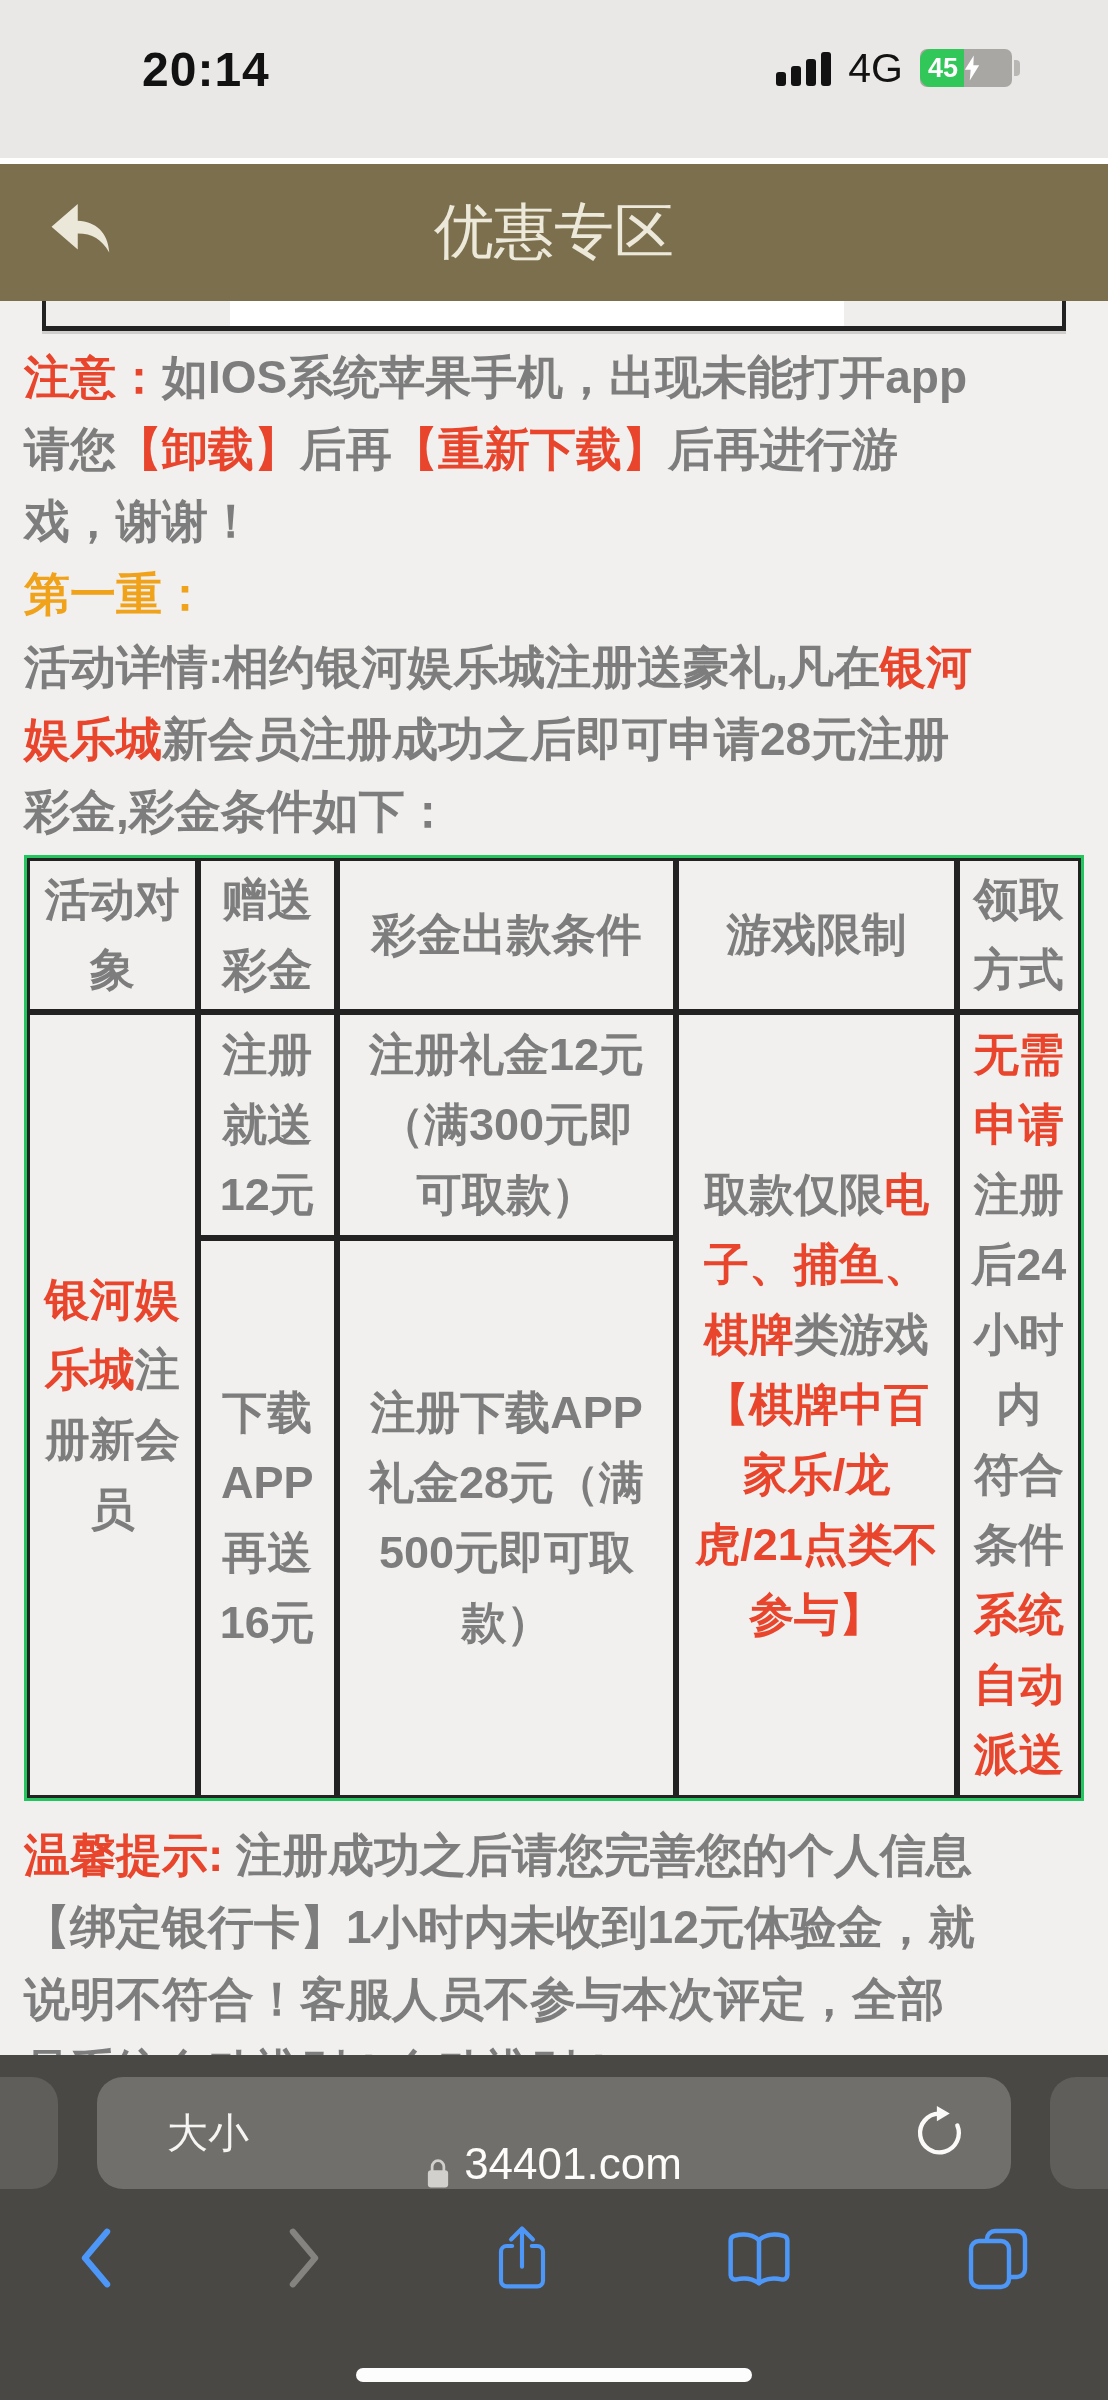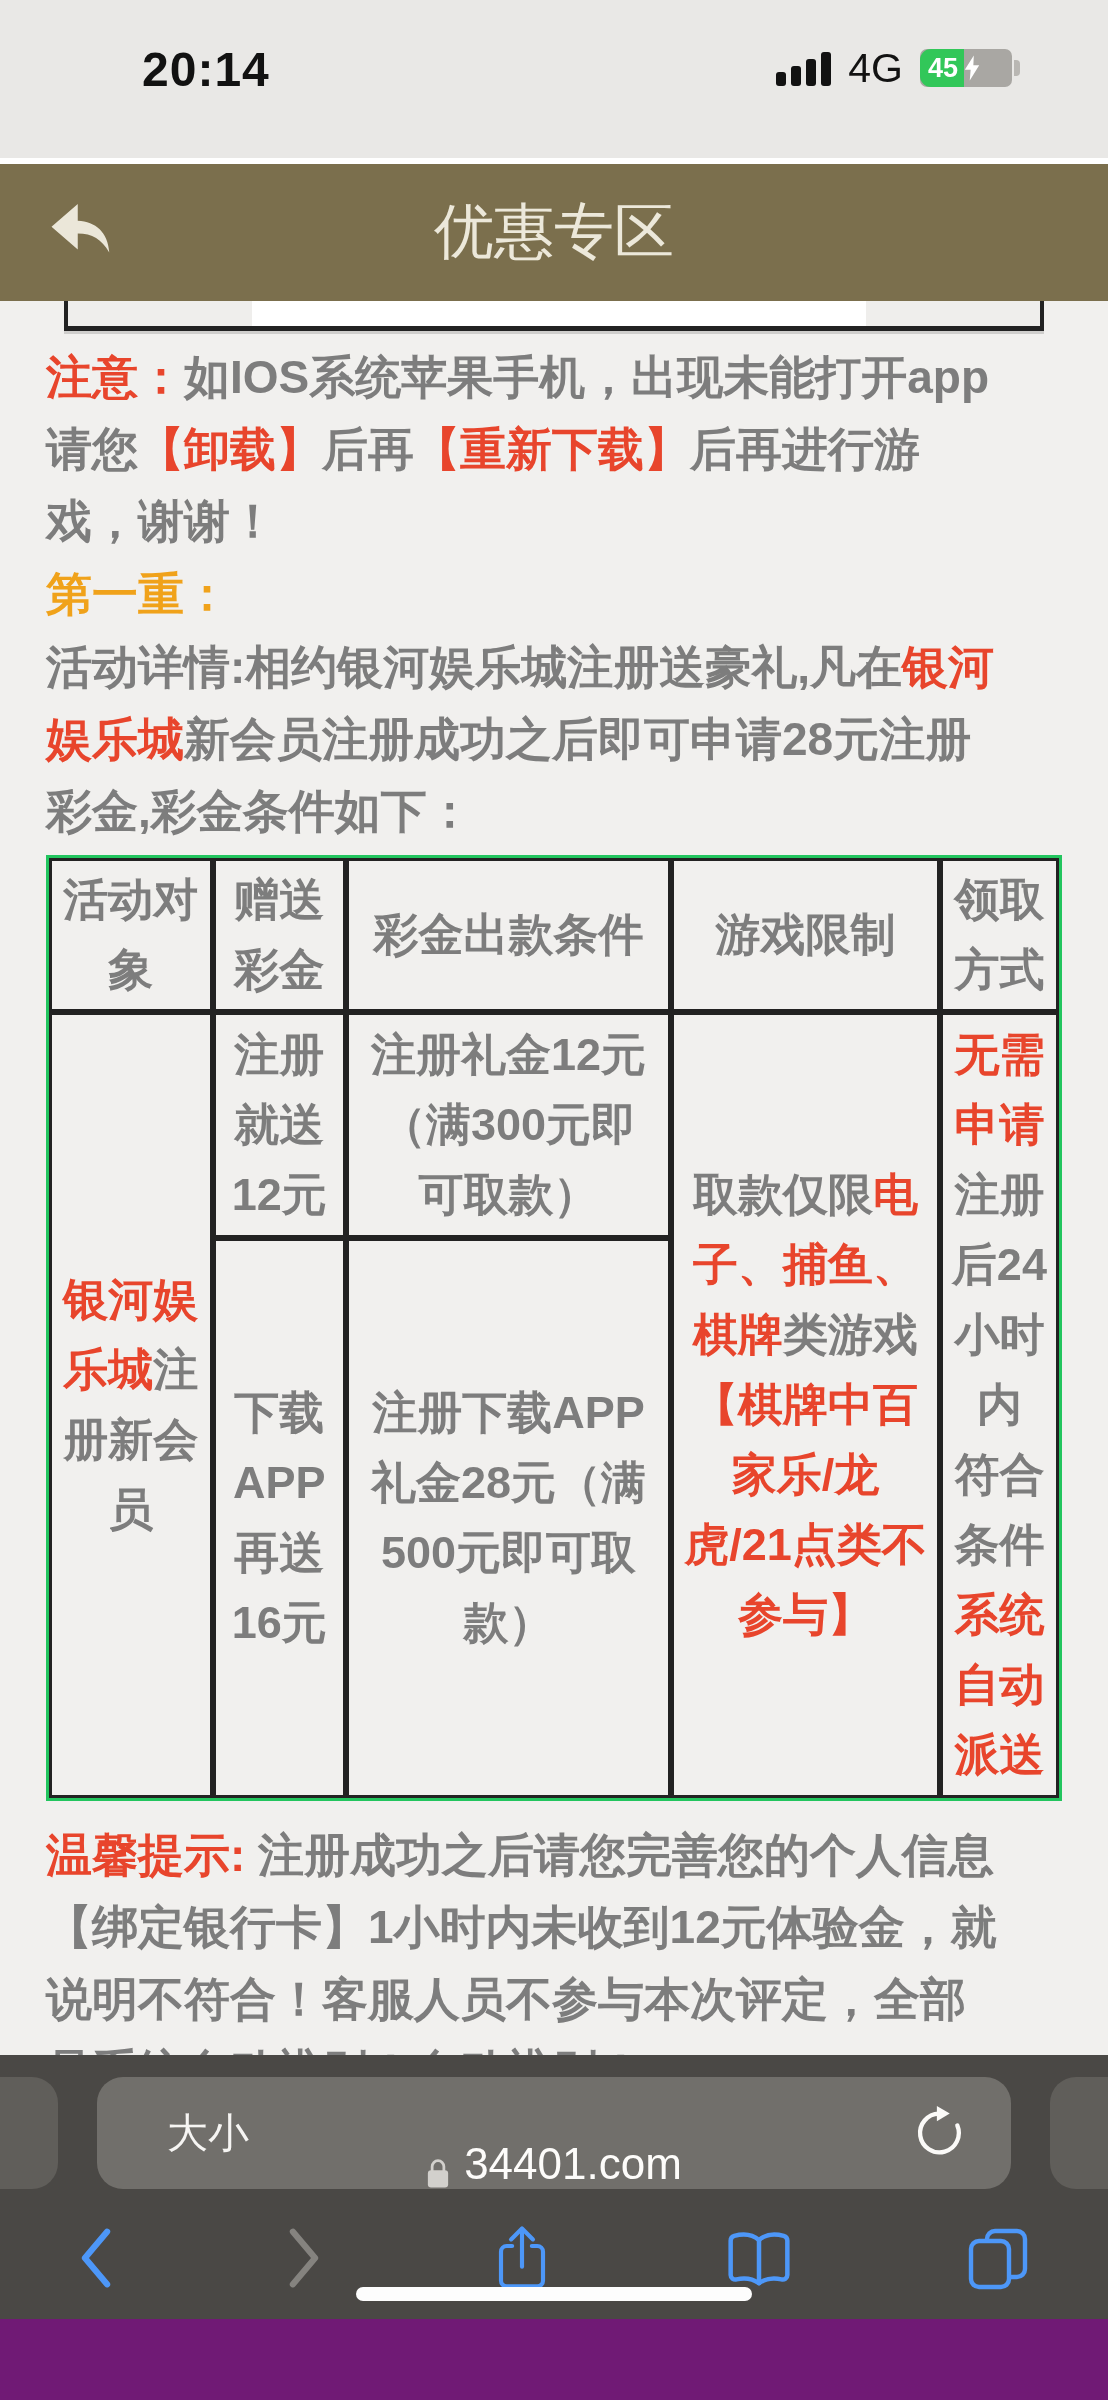--- a/index.html
+++ b/index.html
@@ -20,39 +20,39 @@
   .battery-bolt { position:absolute; left:43px; top:5px; }
   .battery-nub { position:absolute; right:-8px; top:11px; width:6px; height:16px; background:#b9b7b3; border-radius:0 4px 4px 0; }
 
   
   .page-top-line { position:absolute; top:158px; left:0; right:0; height:6px; background:#ffffff; }
   .nav-header { position:absolute; top:164px; left:0; right:0; height:137px; background:#7b6f4d; }
   .back-button { position:absolute; left:48px; top:34px; width:70px; height:68px; cursor:pointer; }
   .nav-title { position:absolute; inset:0; display:flex; align-items:center; justify-content:center; font-size:60px; font-weight:500; color:#ece8da; }
 
   
-  .content { position:absolute; top:301px; left:0; right:0; height:1754px; background:#f1f0ee; padding:0 46px; overflow:hidden; }
+  .content { position:absolute; top:301px; left:0; right:0; height:1754px; background:#f1f0ee; padding:0 24px; overflow:hidden; }
   .cutoff-box { position:relative; margin:0 18px; height:30px; background:#efeeec; border-left:4px solid #222; border-right:4px solid #222; border-bottom:5px solid #222; box-shadow:0 3px 0 #cfcecc; }
   .cutoff-white { position:absolute; left:184px; top:0; width:614px; height:100%; background:#ffffff; }
 
   .para { font-size:46px; font-weight:700; line-height:72px; color:#7d7d7d; white-space:pre-line; }
   .seg-red { color:#e8452c; } .seg-gray { color:#7d7d7d; }
   .notice { margin-top:10px; }
   .section-heading { font-size:46px; font-weight:700; line-height:74px; color:#f0a21a; }
 
   .promo-table { width:100%; border-collapse:separate; border-spacing:0; border:3px solid #22c55e; table-layout:fixed; margin-top:8px; }
   .promo-table th, .promo-table td { border:3px solid #222; background:#f1f0ee; font-size:45px; font-weight:700; color:#7d7d7d; text-align:center; vertical-align:middle; padding:4px 2px; line-height:70px; white-space:pre-line; }
   .promo-table th { height:148px; }
   .row-first td { height:226px; }
   .row-second td { height:560px; }
 
   .tips { margin-top:18px; }
 
   
-  .safari-bar { position:absolute; top:2055px; left:0; right:0; height:264px; background:#4a4845; }
+  .safari-bar { position:absolute; top:2055px; left:0; right:0; height:345px; background:#4a4845; }
   .tab-stub { position:absolute; top:22px; width:88px; height:112px; border-radius:26px; background:#605e5a; }
   .stub-left { left:-30px; } .stub-right { right:-30px; }
   .address-pill { position:absolute; left:97px; right:97px; top:22px; height:112px; border-radius:26px; background:#716f6b; cursor:pointer; }
   .font-size-button { position:absolute; left:70px; top:0; height:112px; display:flex; align-items:center; font-size:41px; color:#f6f5f3; }
   .url-group { position:absolute; inset:0; display:flex; align-items:flex-end; justify-content:center; gap:14px; }
   .url-text { font-size:44px; color:#fdfcfa; }
   .reload-button { position:absolute; right:46px; top:28px; width:52px; height:56px; }
   .toolbar { position:absolute; left:0; right:0; top:168px; height:70px; display:flex; align-items:center; justify-content:space-between; padding:0 78px; }
   .tool-btn { display:flex; align-items:center; justify-content:center; cursor:pointer; }
   .home-indicator { position:absolute; left:50%; transform:translateX(-50%); bottom:18px; width:396px; height:14px; border-radius:8px; background:#fdfdfd; }

